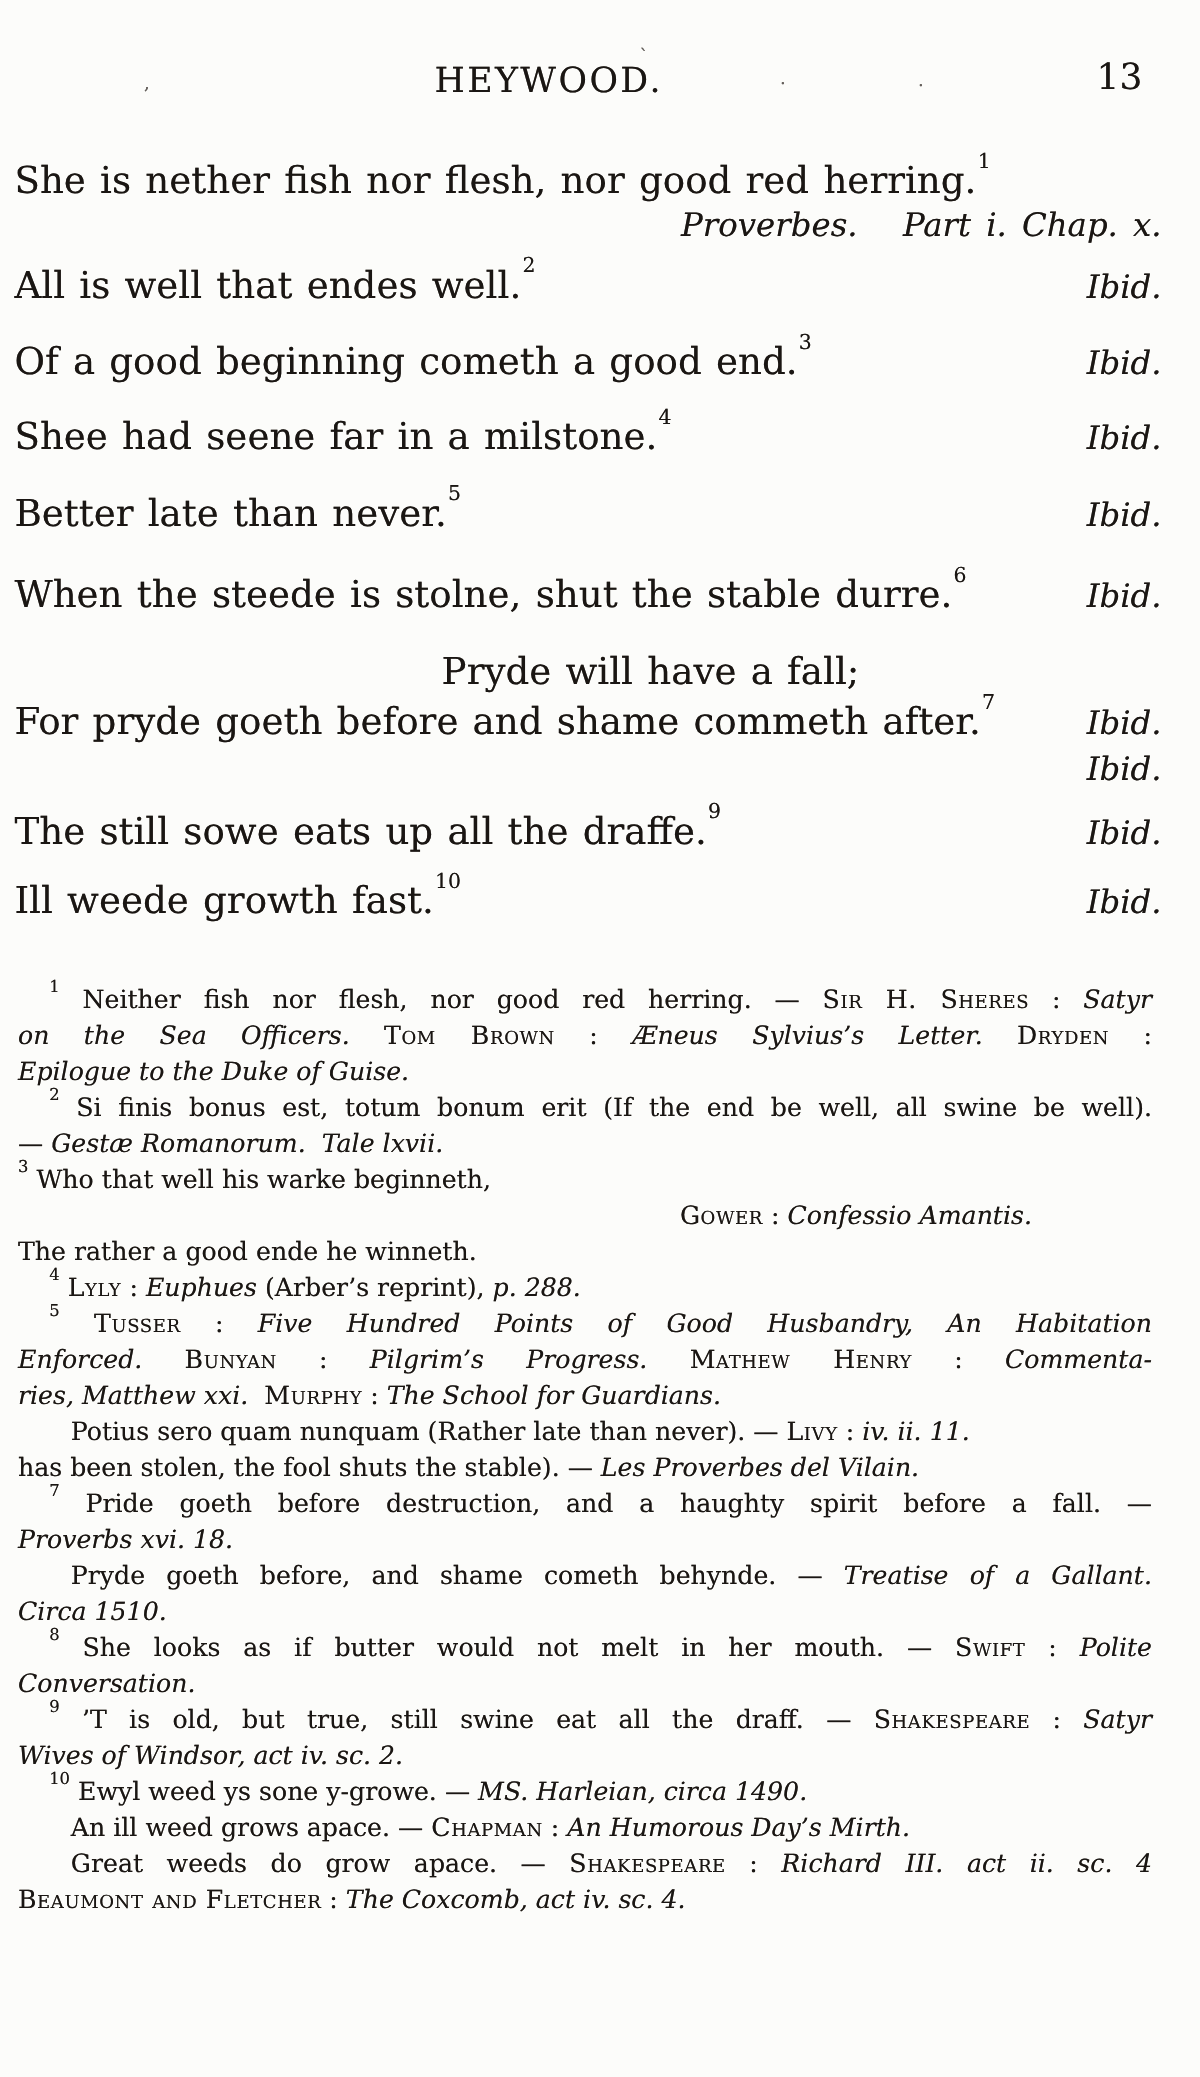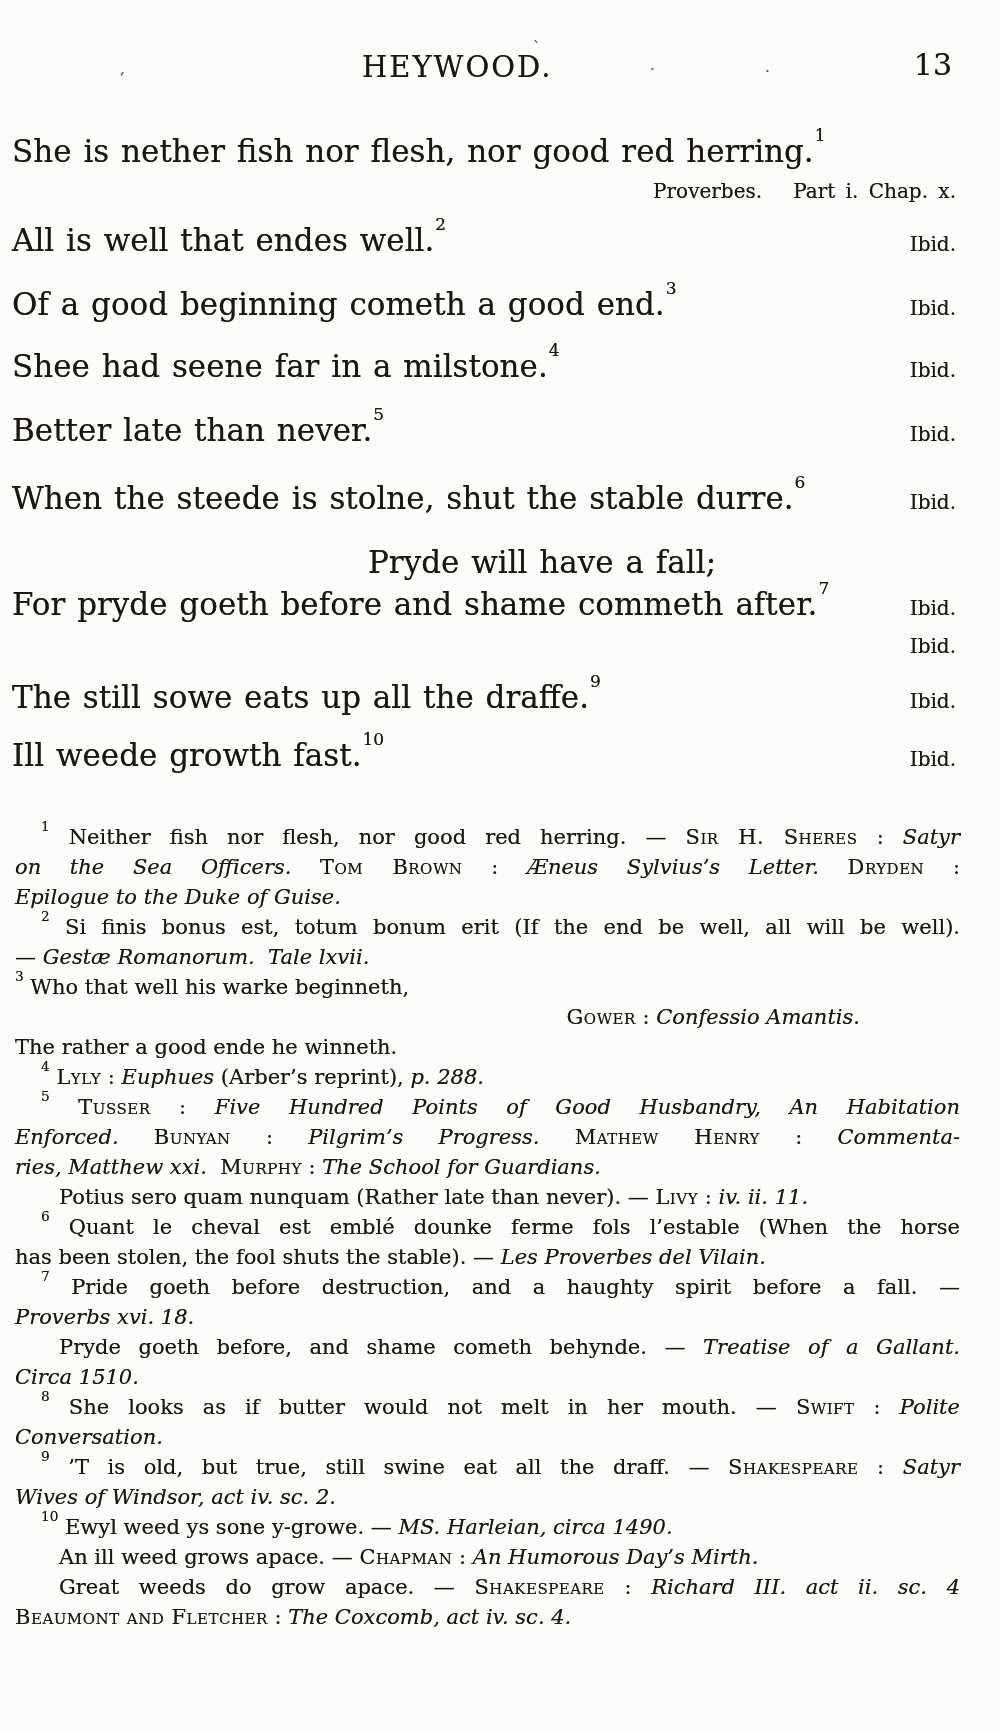--- a/index.html
+++ b/index.html
@@ -17,29 +17,30 @@
   
   .header { position: relative; height: 100px; }
   .title {
     position: absolute; left: 362px; top: 50px;
     font-size: 29px; letter-spacing: 2px;
   }
   .pagenum { position: absolute; right: 48px; top: 47px; font-size: 30px; }
 
   
   .quotes {
-    padding: 0 44px 0 12px;
+    padding: 0 32px 0 12px;
     font-size: 31px;
     line-height: 42px;
     word-spacing: 2px;
   }
   .qrow { display: flex; align-items: baseline; justify-content: space-between; }
   .qtext { flex: 0 1 auto; }
   .attr {
-    font-size: 20px;
+    font-style: italic;
+    font-size: 27px;
     line-height: 30px;
     word-spacing: 4px;
     white-space: pre-wrap;
     flex: none;
   }
   .attr-line { text-align: right; line-height: 30px; }
   .lead { margin-left: 356px; }
   .qref {
     font-size: 0.55em; line-height: 0;
     position: relative; top: -0.55em; left: 1px;
@@ -134,39 +135,38 @@
 
   </div>
 
   <div class="footnotes">
       <div>
         <div class="fn-line ind1 j"><sup class="fnref">1</sup><span> Neither fish nor flesh, nor good red herring. — </span><span class="sc">Sir H. Sheres</span><span> : </span><span class="i">Satyr</span></div>
         <div class="fn-line j"><span class="i">on the Sea Officers.</span><span> </span><span class="sc">Tom Brown</span><span> : </span><span class="i">Æneus Sylvius’s Letter.</span><span> </span><span class="sc">Dryden</span><span> :</span></div>
         <div class="fn-line"><span class="i">Epilogue to the Duke of Guise.</span></div>
       </div>
       <div>
-        <div class="fn-line ind1 j"><sup class="fnref">2</sup><span> Si finis bonus est, totum bonum erit (If the end be well, all will be well).</span></div>
+        <div class="fn-line ind1 j"><sup class="fnref">2</sup><span> Si finis bonus est, totum bonum erit (If the end be well, all swine be well).</span></div>
         <div class="fn-line pre"><span>— </span><span class="i">Gestæ Romanorum.</span><span>  </span><span class="i">Tale lxvii.</span></div>
       </div>
       <div>
         <div class="fn-line center"><sup class="fnref">3</sup><span> Who that well his warke beginneth,</span></div>
         <div class="fn-line attr-right pre"><span class="sc">Gower</span><span> : </span><span class="i">Confessio Amantis.</span></div>
         <div class="fn-line center"><span>The rather a good ende he winneth.</span></div>
       </div>
       <div>
         <div class="fn-line ind1 pre"><sup class="fnref">4</sup><span> </span><span class="sc">Lyly</span><span> : </span><span class="i">Euphues</span><span> (Arber’s reprint), </span><span class="i">p. 288.</span></div>
       </div>
       <div>
         <div class="fn-line ind1 j"><sup class="fnref">5</sup><span> </span><span class="sc">Tusser</span><span> : </span><span class="i">Five Hundred Points of Good Husbandry, An Habitation</span></div>
         <div class="fn-line j"><span class="i">Enforced.</span><span> </span><span class="sc">Bunyan</span><span> : </span><span class="i">Pilgrim’s Progress.</span><span> </span><span class="sc">Mathew Henry</span><span> : </span><span class="i">Commenta-</span></div>
         <div class="fn-line pre"><span class="i">ries, Matthew xxi.</span><span>  </span><span class="sc">Murphy</span><span> : </span><span class="i">The School for Guardians.</span></div>
         <div class="fn-line ind2"><span>Potius sero quam nunquam (Rather late than never). — </span><span class="sc">Livy</span><span> : </span><span class="i">iv. ii. 11.</span></div>
       </div>
       <div>
-        <div class="fn-line ind1 j"><sup class="fnref">6</sup><span> Quant le cheval est emblé dounke ferme fols l’estable (When the horse</span></div>
         <div class="fn-line"><span>has been stolen, the fool shuts the stable). — </span><span class="i">Les Proverbes del Vilain.</span></div>
       </div>
       <div>
         <div class="fn-line ind1 j"><sup class="fnref">7</sup><span> Pride goeth before destruction, and a haughty spirit before a fall. —</span></div>
         <div class="fn-line"><span class="i">Proverbs xvi. 18.</span></div>
         <div class="fn-line ind2 j"><span>Pryde goeth before, and shame cometh behynde. — </span><span class="i">Treatise of a Gallant.</span></div>
         <div class="fn-line"><span class="i">Circa 1510.</span></div>
       </div>
       <div>
         <div class="fn-line ind1 j"><sup class="fnref">8</sup><span> She looks as if butter would not melt in her mouth. — </span><span class="sc">Swift</span><span> : </span><span class="i">Polite</span></div>

